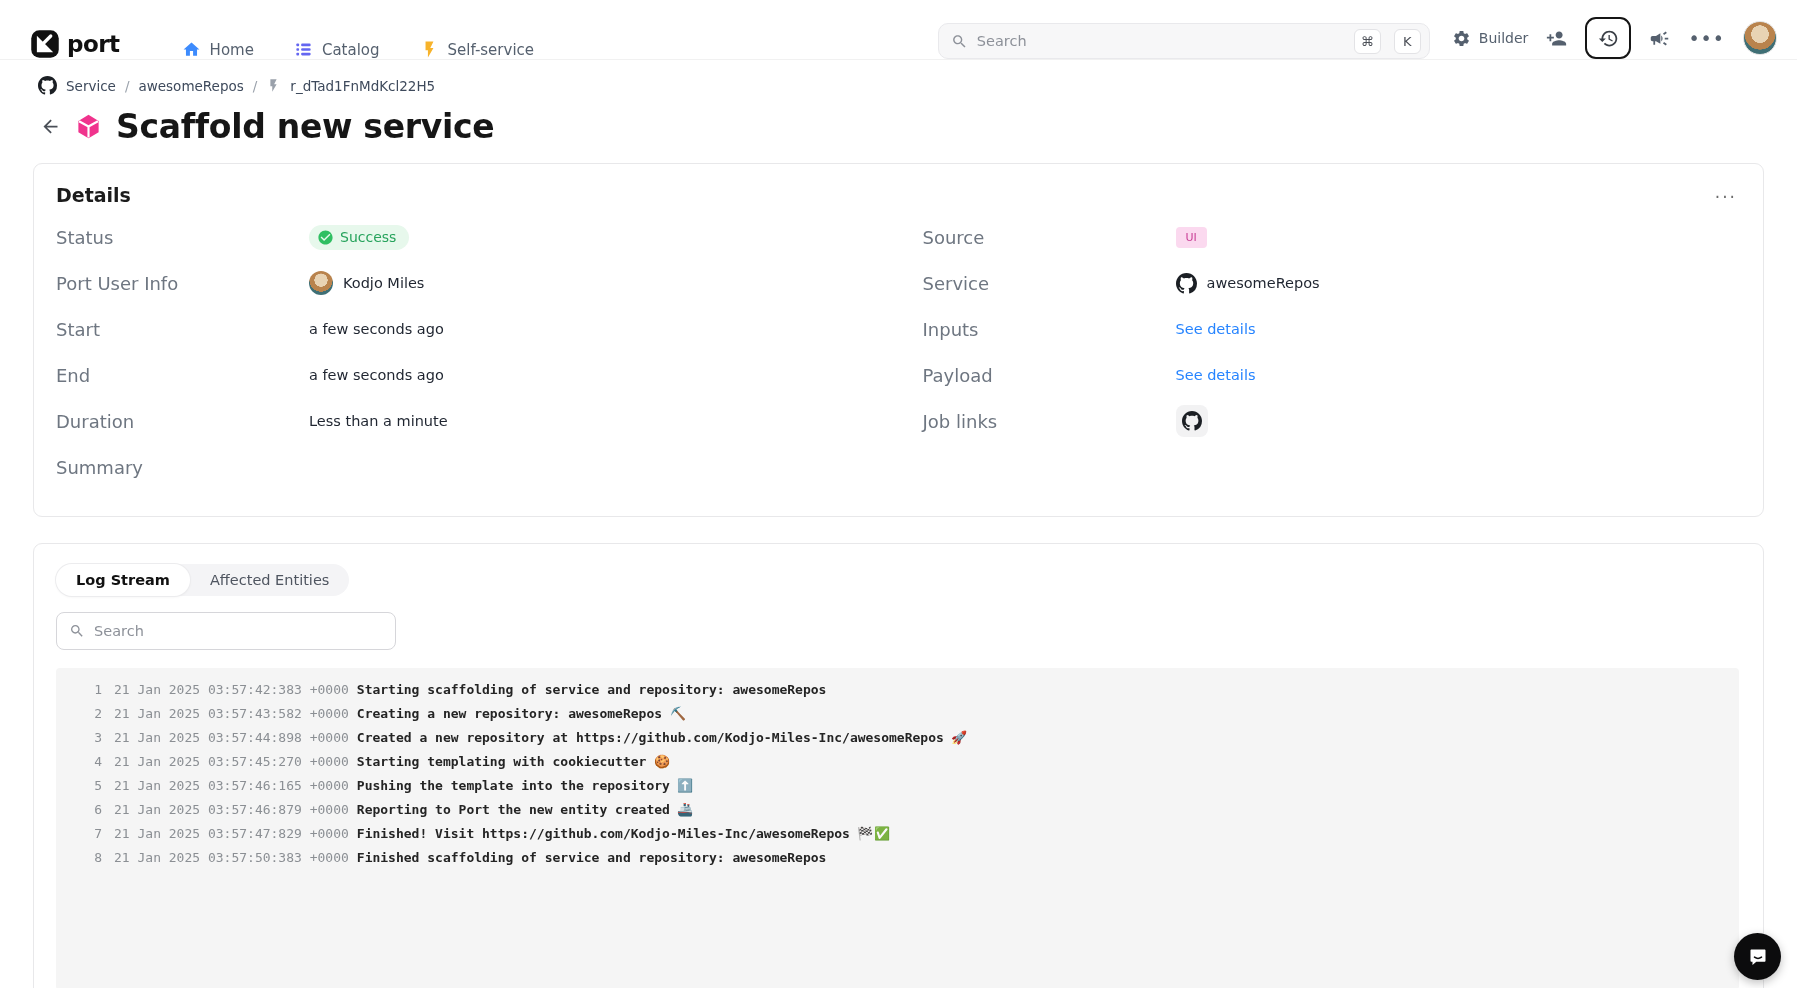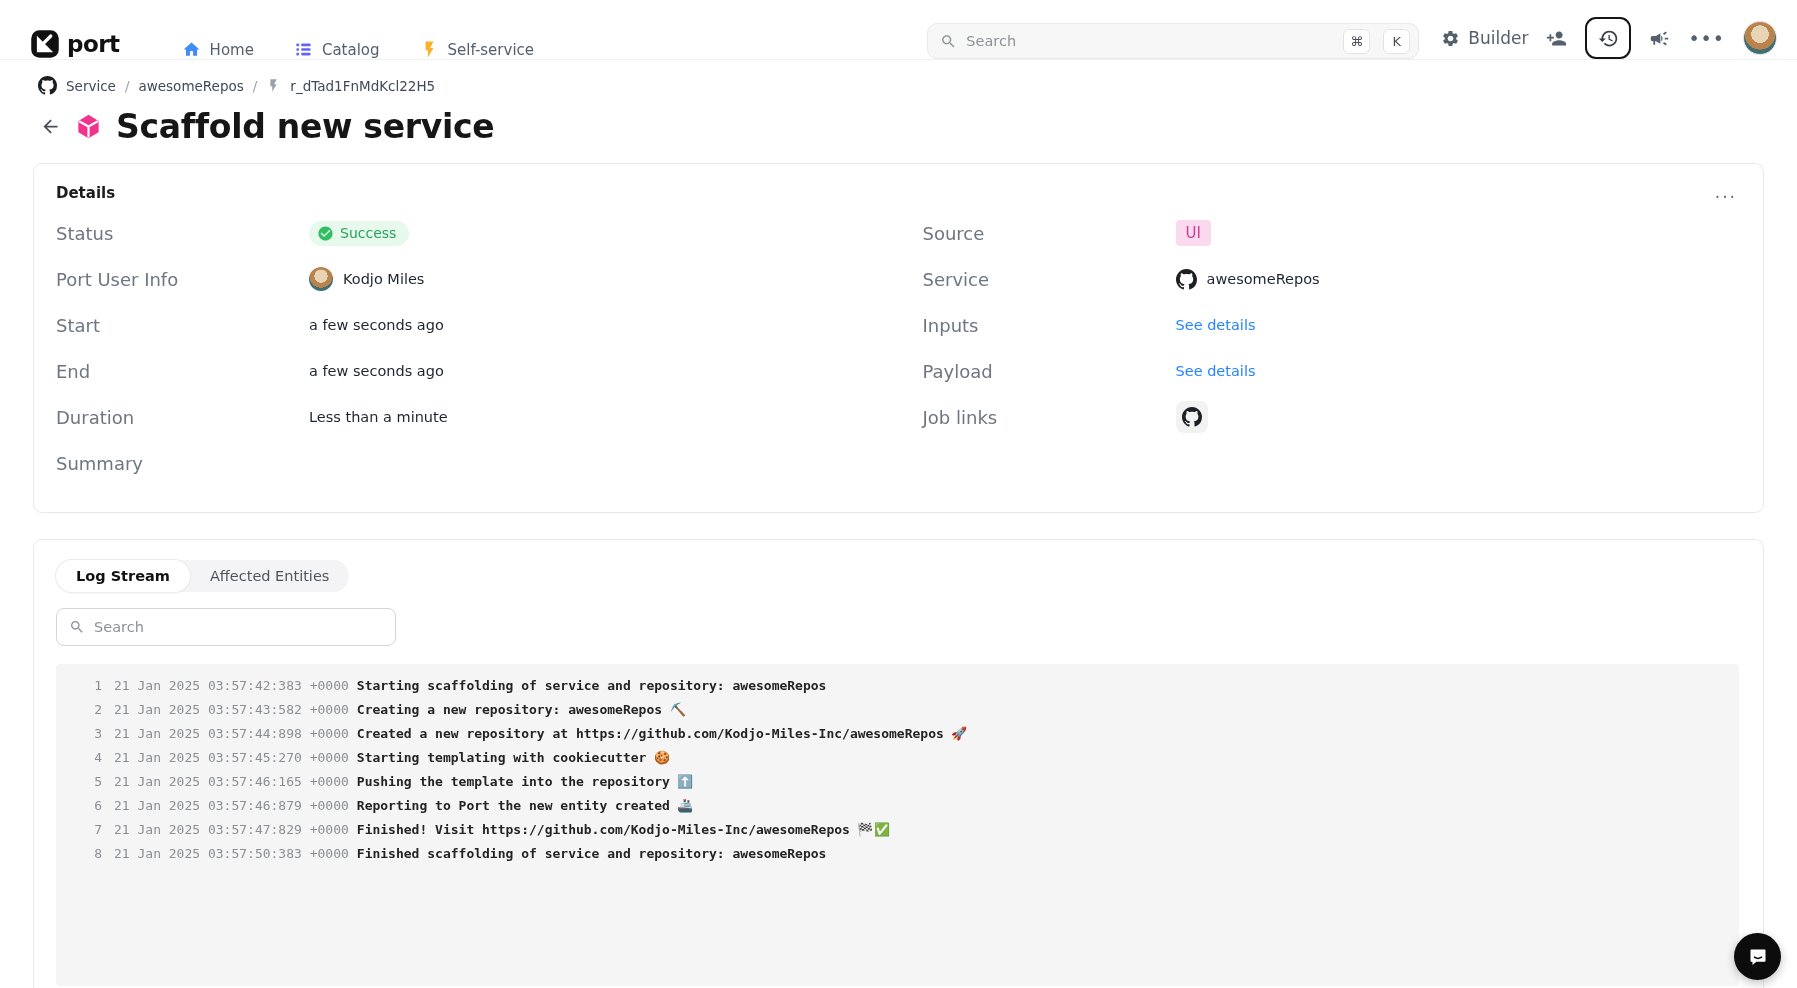--- a/index.html
+++ b/index.html
@@ -21,53 +21,53 @@
     border:1px solid #e9e9ec; border-radius:10px; display:flex; align-items:center;
     padding:0 8px 0 12px; gap:9px; }
   .nav-search input { flex:1; border:none; outline:none; background:transparent;
     font-size:14.5px; color:#333; font-family:inherit; }
   .nav-search input::placeholder { color:#8d9199; }
   .key-badge { background:#fff; border:1px solid #e3e3e6; border-radius:6px;
     min-width:27px; height:25px; display:flex; align-items:center; justify-content:center;
     font-size:13px; color:#4b4f57; margin-left:4px; }
 
   .nav-right { display:flex; align-items:center; gap:18px; margin-left:22px; }
-  .builder { display:flex; align-items:center; gap:8px; font-size:17px; color:#55606e; cursor:pointer; }
+  .builder { display:flex; align-items:center; gap:8px; font-size:14px; color:#55606e; cursor:pointer; }
   .icon-btn { display:flex; align-items:center; justify-content:center; cursor:pointer; }
   .history-highlight { width:46px; height:42px; border:2.5px solid #151515; border-radius:11px;
     display:flex; align-items:center; justify-content:center; cursor:pointer; }
   .dots { font-size:19px; color:#55606e; letter-spacing:1px; cursor:pointer; }
   .avatar { width:34px; height:34px; border-radius:50%;
     background:radial-gradient(circle at 50% 38%, #e8d3b4 0 34%, #b9834d 35% 60%, #3f6f75 61% 100%);
     border:1px solid #e2e2e2; cursor:pointer; }
 
   
   .breadcrumb { display:flex; align-items:center; gap:9px; padding:16px 0 0 38px;
     font-size:13.5px; color:#3e4a5c; }
   .breadcrumb .sep { color:#9aa1ab; }
   .crumb { cursor:pointer; }
   .title-row { display:flex; align-items:center; gap:14px; padding:12px 0 0 40px; }
   .back-arrow { cursor:pointer; display:flex; }
   .page-title { font-size:33px; font-weight:600; color:#161616; letter-spacing:-0.3px; }
 
   
   .card { margin:17px 33px 0 33px; border:1px solid #e8e8ea; border-radius:9px;
     background:#fff; padding:20px 24px 26px 22px; position:relative; }
-  .card-title { font-size:15px; font-weight:600; color:#1c1c1c; }
+  .card-title { font-size:19px; font-weight:600; color:#1c1c1c; }
   .card-dots { position:absolute; top:18px; right:26px; color:#6b6b6b; font-size:17px;
     letter-spacing:2px; cursor:pointer; }
 
   .details-grid { display:grid; grid-template-columns:1fr 1fr; column-gap:50px; margin-top:8px; }
   .detail-row { display:flex; align-items:center; height:46px; }
   .detail-label { width:253px; flex:none; font-size:18px; color:#6e7681; }
   .detail-value { font-size:14.5px; color:#1f2530; display:flex; align-items:center; gap:10px; }
 
   .badge-success { display:inline-flex; align-items:center; gap:6px; background:#e7f8ec;
     color:#27a35c; font-size:14px; padding:4px 13px 4px 8px; border-radius:15px; }
-  .badge-ui { display:inline-block; background:#fbd9ef; color:#c93f96; font-size:15px;
+  .badge-ui { display:inline-block; background:#fbd9ef; color:#c93f96; font-size:11px;
     font-weight:500; padding:4px 10px; border-radius:4px; }
   .mini-avatar { width:24px; height:24px; border-radius:50%;
     background:radial-gradient(circle at 50% 38%, #e8d3b4 0 34%, #b9834d 35% 60%, #3f6f75 61% 100%); }
   .link { color:#2684ff; cursor:pointer; }
   .gh-chip { width:32px; height:32px; background:#f2f2f3; border-radius:8px;
     display:flex; align-items:center; justify-content:center; cursor:pointer; }
 
   
   .tabs { display:inline-flex; background:#f4f4f6; border-radius:19px; padding:0; }
   .tab { padding:8px 20px; font-size:14.5px; color:#4f5560; border-radius:18px; cursor:pointer; }

